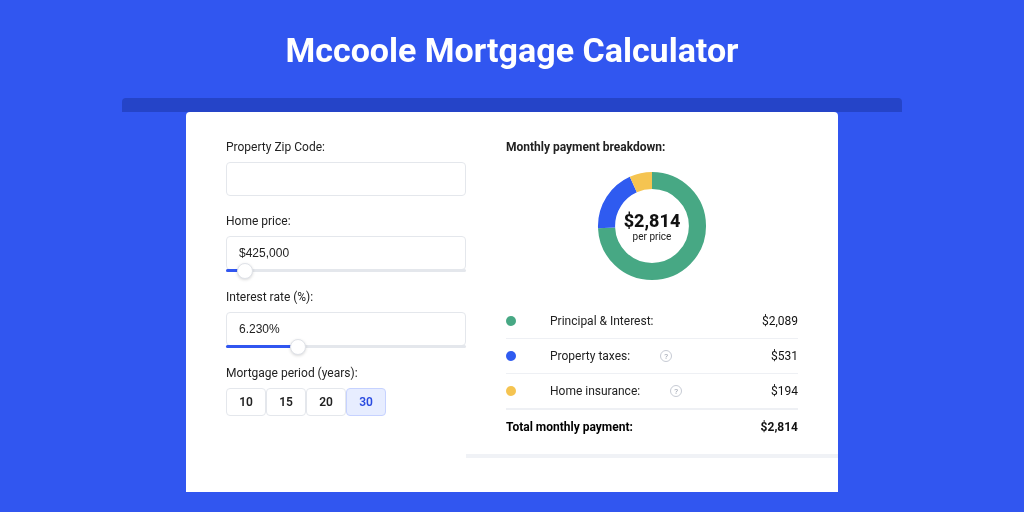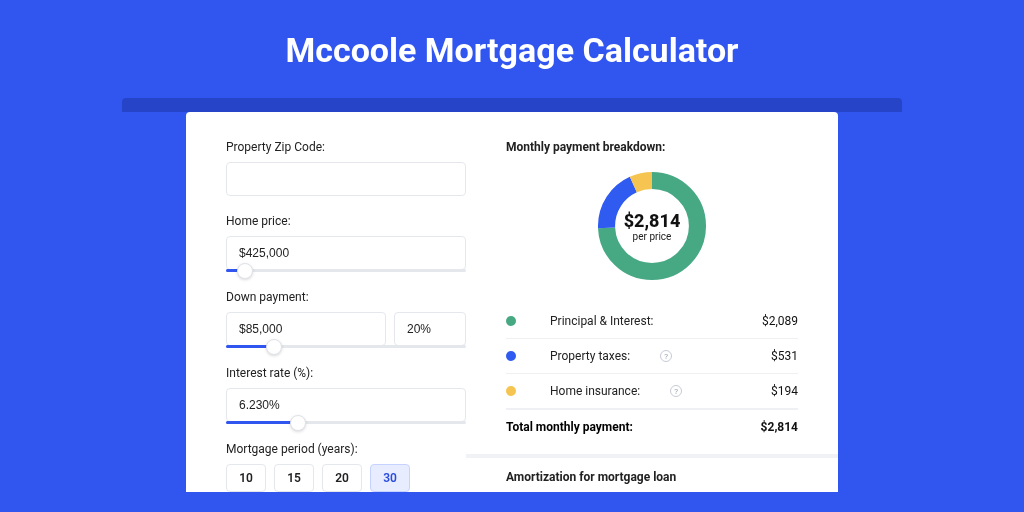--- a/index.html
+++ b/index.html
@@ -69,21 +69,21 @@
     width: 16px; height: 16px;
     background: #fff;
     border: 1px solid #dfe2e8;
     border-radius: 50%;
     box-shadow: 0 1px 3px rgba(0,0,0,0.15);
   }
   .group { margin-bottom: 18px; }
   .row { display: flex; gap: 8px; }
   .row .field:first-child { flex: 1; }
   .row .field:last-child { width: 72px; }
-  .periods { display: flex; gap: 8px; }
+  .periods { display: flex; gap: 0; }
   .period-btn {
     width: 40px; height: 28px;
     border: 1px solid #e4e7ec;
     border-radius: 4px;
     background: #fff;
     font-size: 12px;
     font-weight: 600;
     color: #222;
     display: flex; align-items: center; justify-content: center;
     cursor: pointer;
@@ -149,31 +149,20 @@
 
     <div class="group">
       <label class="lbl">Home price:</label>
       <input class="field" type="text" value="$425,000" style="">
       <div class="slider-track">
         <div class="slider-fill" style="width:8%"></div>
         <div class="slider-thumb" style="left:8%"></div>
       </div>
     </div>
 
-    <div class="group">
-      <label class="lbl">Down payment:</label>
-      <div class="row">
-        <input class="field" type="text" value="$85,000" style="">
-        <input class="field" type="text" value="20%" style="">
-      </div>
-      <div class="slider-track">
-        <div class="slider-fill" style="width:20%"></div>
-        <div class="slider-thumb" style="left:20%"></div>
-      </div>
-    </div>
 
     <div class="group">
       <label class="lbl">Interest rate (%):</label>
       <input class="field" type="text" value="6.230%" style="">
       <div class="slider-track">
         <div class="slider-fill" style="width:30%"></div>
         <div class="slider-thumb" style="left:30%"></div>
       </div>
     </div>
 
@@ -225,17 +214,16 @@
       <span class="info-icon">?</span>
       <span class="legend-val">$194</span>
     </div>
 
     <div class="total-row">
       <span>Total monthly payment:</span>
       <span class="legend-val">$2,814</span>
     </div>
 
     <div class="amort-sep"></div>
-    <div class="amort-title">Amortization for mortgage loan</div>
 
   </div>
 
 </div>
 
 </body></html>

